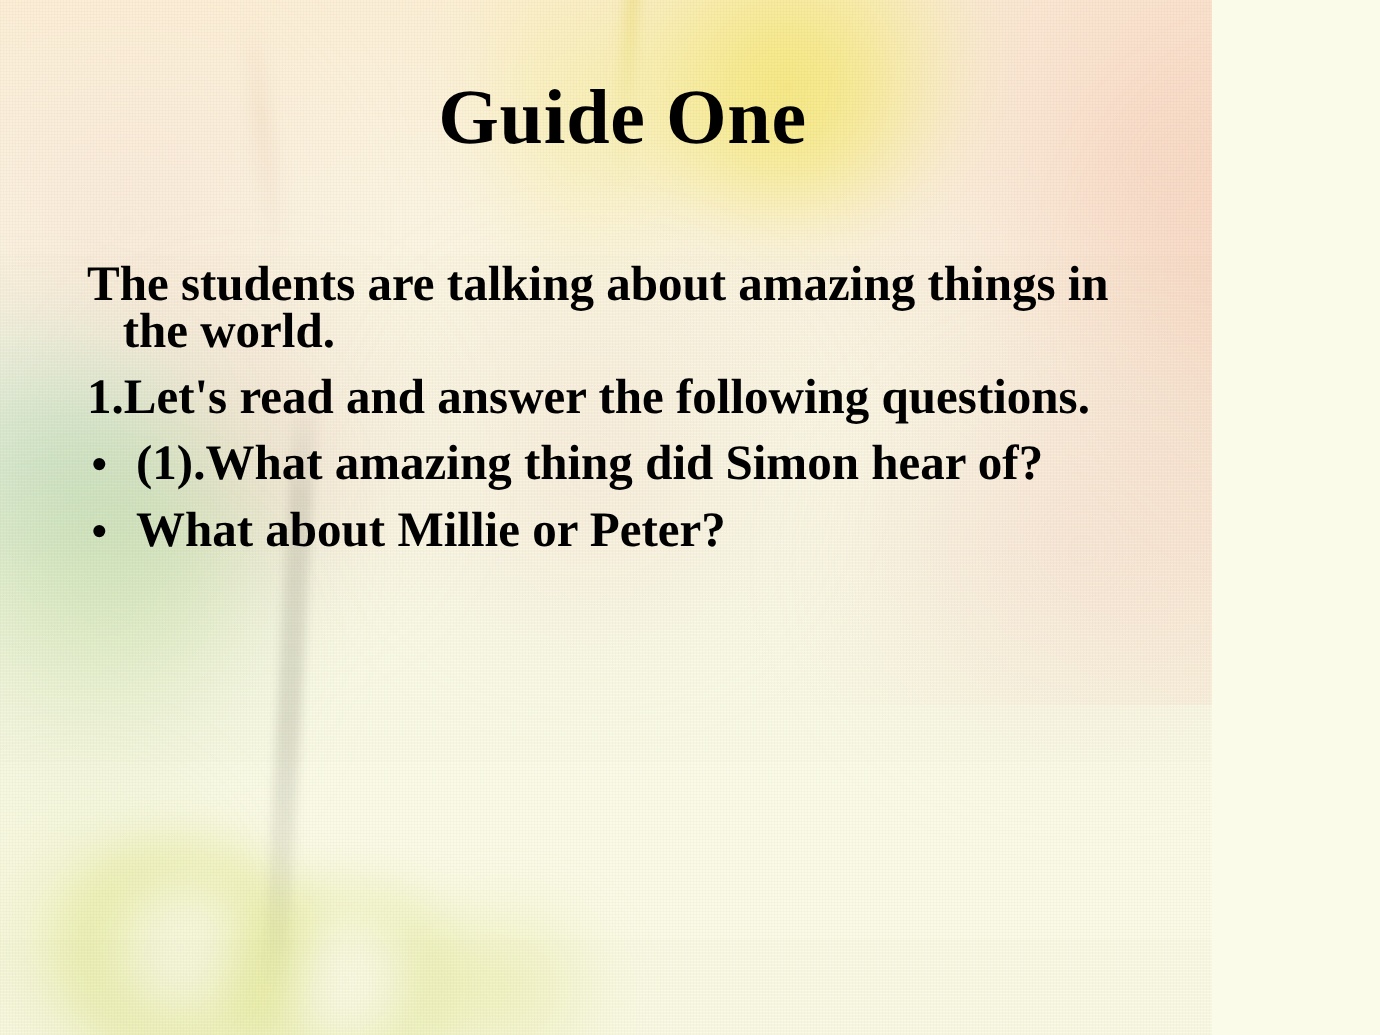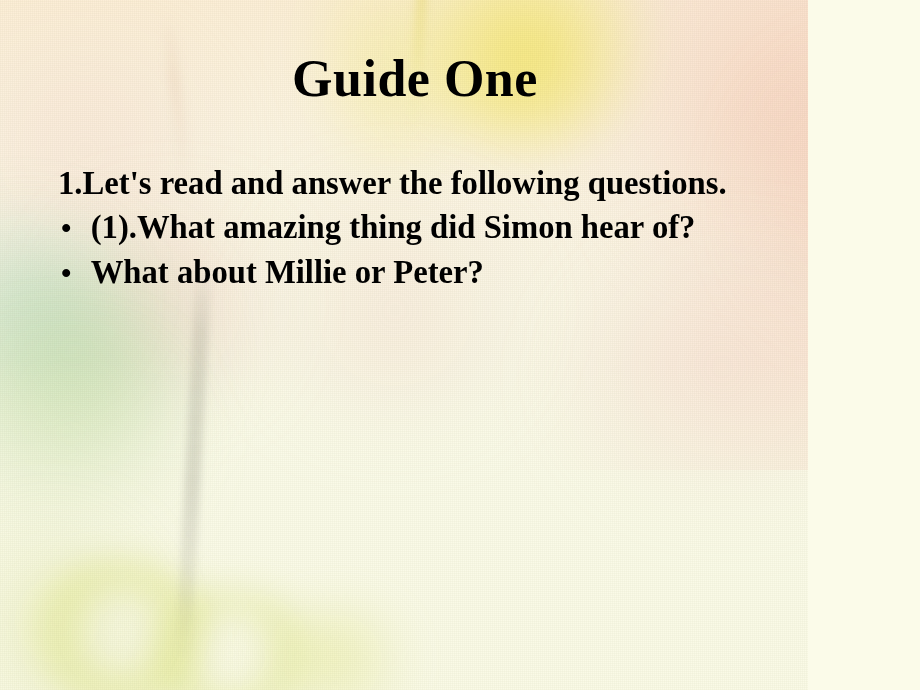--- a/index.html
+++ b/index.html
@@ -373,20 +373,24 @@
     <div class="stem"></div>
     <div class="grain"></div>
   </div>
 
   <div class="content">
 
     <div id="slide-title">Guide One</div>
 
     <div id="body-block">
 
+      <div class="para">
+        <div class="body-line wrap-line-1">The students are talking about amazing things in</div>
+        <div class="body-line wrap-line-2">the world.</div>
+      </div>
 
       <div class="body-line numbered-line">1.Let's read and answer the following questions.</div>
 
       <div class="body-line bullet-line">
         <span class="bullet-mark">•</span>
         <span class="bullet-text">(1).What amazing thing did Simon hear of?</span>
       </div>
 
       <div class="body-line bullet-line">
         <span class="bullet-mark">•</span>

